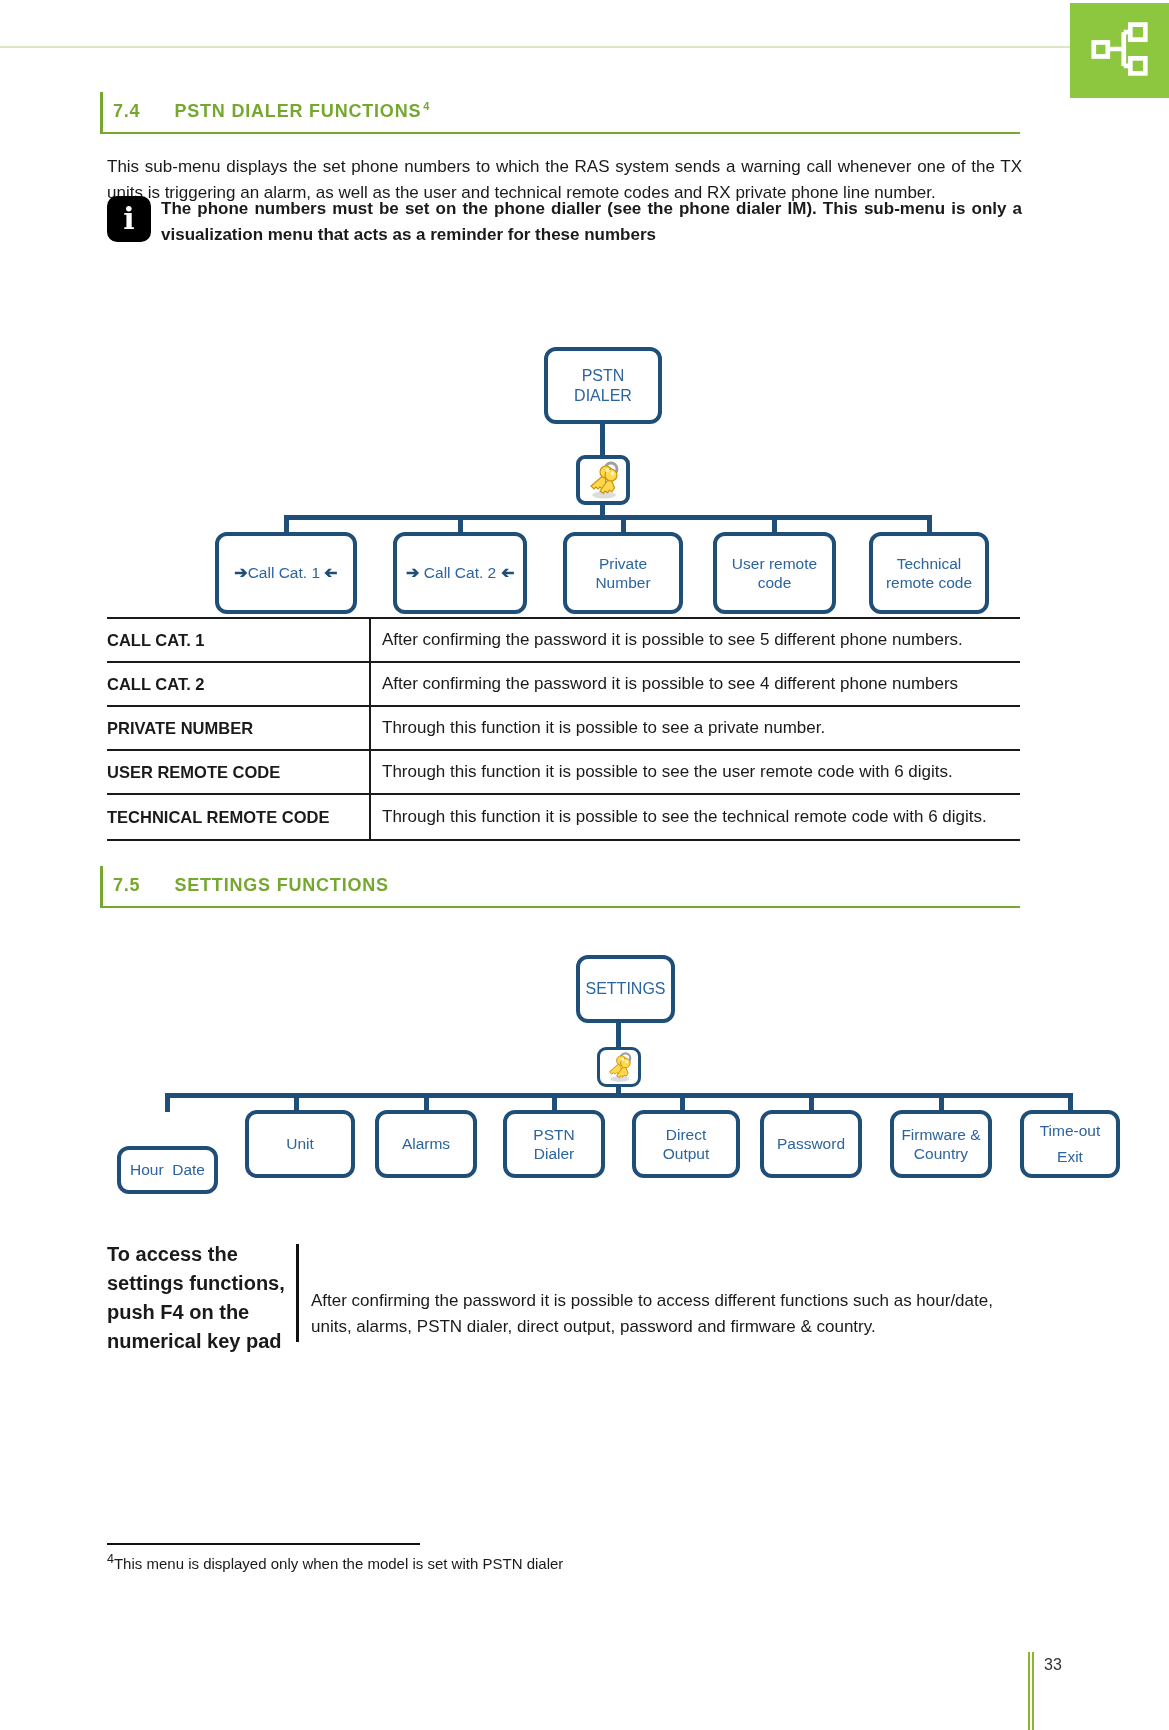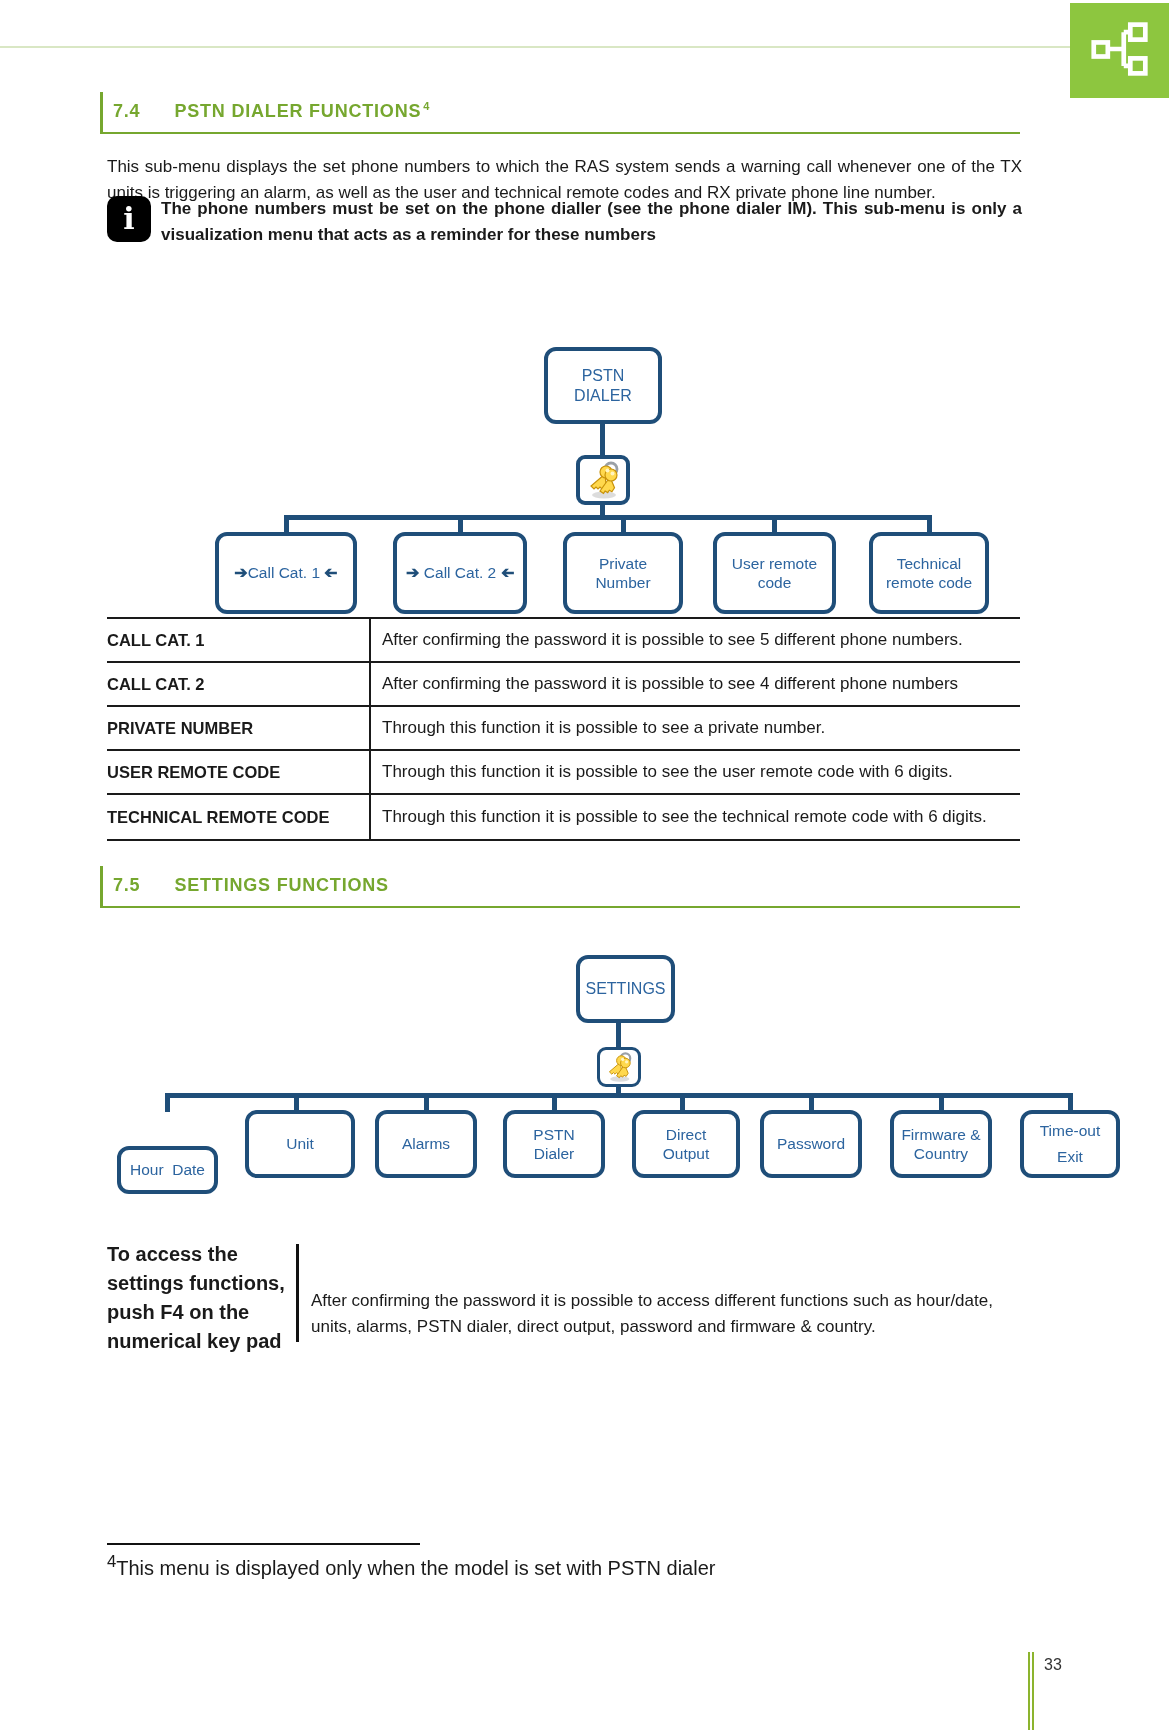--- a/index.html
+++ b/index.html
@@ -35,21 +35,21 @@
   .dtable{left:107px;top:617px;width:913px;border-top:2px solid #1a1a1a;border-bottom:2px solid #1a1a1a;}
   .trow{display:flex;height:44px;box-sizing:border-box;border-bottom:2px solid #1a1a1a;}
   .trow:last-child{border-bottom:none;}
   .tcell-term{width:264px;box-sizing:border-box;border-right:2px solid #1a1a1a;
         display:flex;align-items:center;font-weight:bold;font-size:16.5px;}
   .tcell-desc{flex:1;display:flex;align-items:center;padding-left:11px;font-size:17px;}
   
   .vbar{background:#111;}
   
   .fn-rule{left:107px;top:1543px;width:313px;height:2px;background:#111;}
-  .fn-text{left:107px;top:1552px;font-size:20px;}
+  .fn-text{left:107px;top:1552px;font-size:15px;}
   .greenline{background:#8cb42e;}
   .pagenum{left:1044px;top:1656px;font-size:16px;color:#333;}
 </style>
 </head>
 <body>
 
 <div class="page">
 
   <div class="abs top-rule"></div>
   <div class="abs logo">

